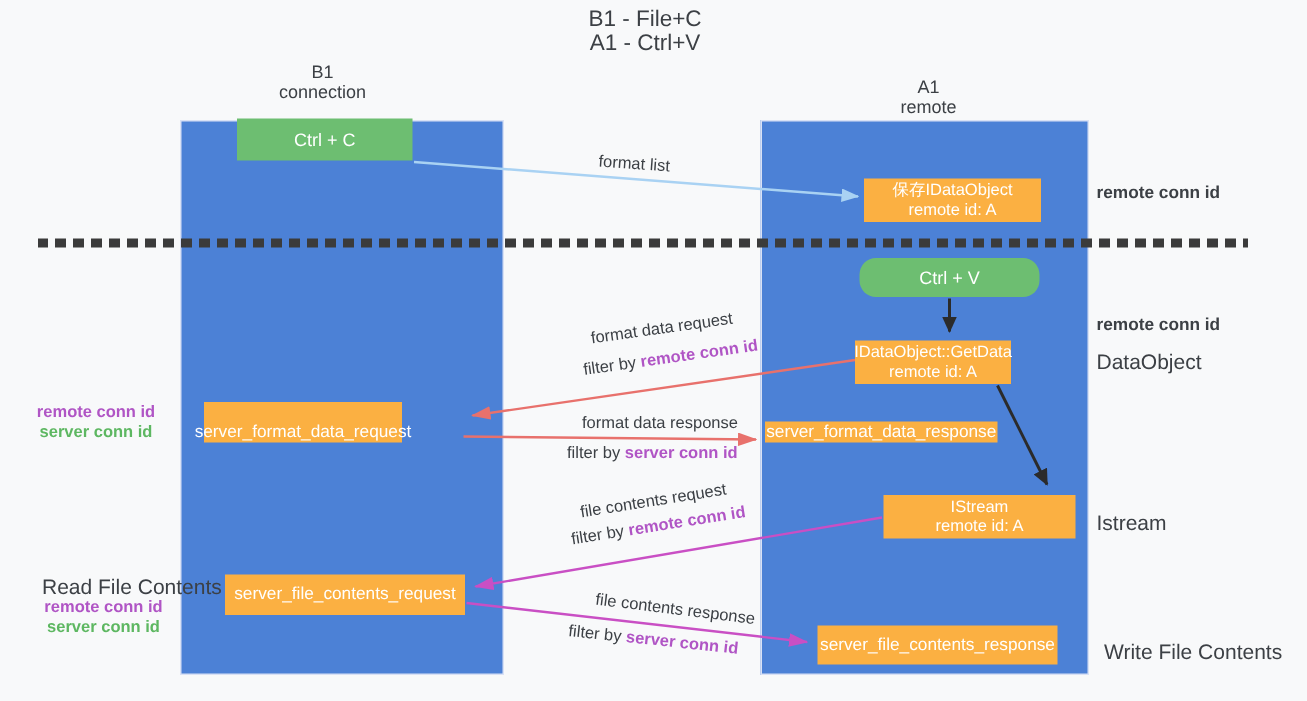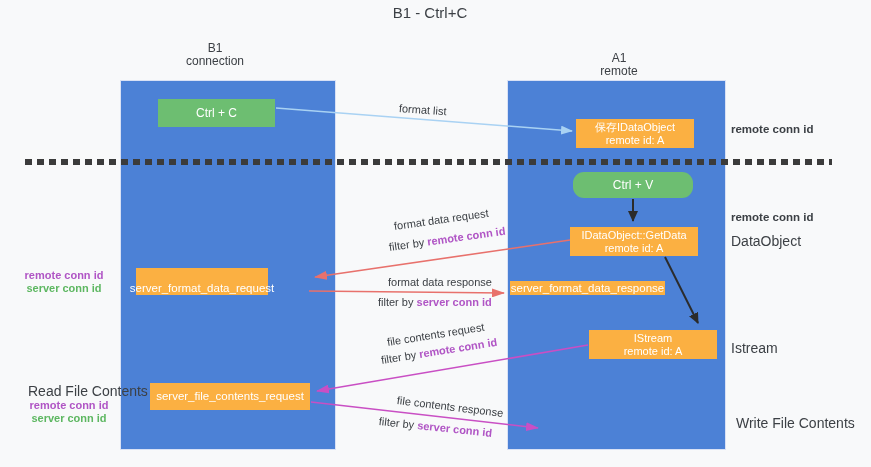--- a/index.html
+++ b/index.html
@@ -20,21 +20,22 @@
   .conn-block{width:84px;text-align:center;font-size:11px;line-height:12.5px;white-space:nowrap;}
   .dashes{height:6px;background:repeating-linear-gradient(90deg,#3b3b3b 0 7px,rgba(0,0,0,0) 7px 12px);}
   svg.overlay{position:absolute;left:0;top:0;pointer-events:none;}
 </style>
 </head>
 <body>
 
 <div id="canvas">
 
   <div class="abs title">
-    <div>B1 - Ctrl+C</div>
+    <div>B1 - File+C</div>
+    <div>A1 - Ctrl+V</div>
   </div>
 
   <div class="abs col-header" style="left:160px;top:42px;">
     <div>B1</div>
     <div>connection</div>
   </div>
   <div class="abs col-header" style="left:564px;top:52px;">
     <div>A1</div>
     <div>remote</div>
   </div>
@@ -61,34 +62,34 @@
     </defs>
     <line x1="276" y1="108" x2="572" y2="131" stroke="#a9d2f3" stroke-width="1.6" marker-end="url(#m-blue)"></line>
     <line x1="633" y1="199" x2="633" y2="221" stroke="#2b2b2b" stroke-width="2" marker-end="url(#m-black)"></line>
     <line x1="665" y1="257" x2="698" y2="323" stroke="#2b2b2b" stroke-width="2" marker-end="url(#m-black)"></line>
     <line x1="570" y1="240" x2="315" y2="277" stroke="#e8716c" stroke-width="1.6" marker-end="url(#m-red)"></line>
     <line x1="309" y1="291" x2="504" y2="293" stroke="#e8716c" stroke-width="1.6" marker-end="url(#m-red)"></line>
     <line x1="588" y1="345" x2="317" y2="391" stroke="#c94fc4" stroke-width="1.6" marker-end="url(#m-mag)"></line>
     <line x1="311" y1="402" x2="538" y2="428" stroke="#c94fc4" stroke-width="1.6" marker-end="url(#m-mag)"></line>
   </svg>
 
-  <div class="abs node green" style="left:158px;top:99px;width:117px;height:28px;">
+  <div class="abs node green" style="left:158px;top:79px;width:117px;height:28px;">
     <span>Ctrl + C</span>
   </div>
 
   <div class="abs node orange two-line" style="left:576px;top:119px;width:118px;height:29px;">
     <div>保存IDataObject</div>
     <div>remote id: A</div>
   </div>
 
   <div class="abs node green" style="left:573px;top:172px;width:120px;height:26px;border-radius:11px;">
     <span>Ctrl + V</span>
   </div>
 
-  <div class="abs node orange two-line" style="left:570px;top:227px;width:128px;height:29px;">
+  <div class="abs node orange two-line" style="left:570px;top:227px;width:104px;height:29px;">
     <div>IDataObject::GetData</div>
     <div>remote id: A</div>
   </div>
 
   <div class="abs node orange" style="left:136px;top:268px;width:132px;height:27px;justify-content:flex-end;">
     <span>server_format_data_request</span>
   </div>
 
   <div class="abs node orange" style="left:510px;top:281px;width:155px;height:14px;">
     <span>server_format_data_response</span>
@@ -96,20 +97,23 @@
 
   <div class="abs node orange two-line" style="left:589px;top:330px;width:128px;height:29px;">
     <div>IStream</div>
     <div>remote id: A</div>
   </div>
 
   <div class="abs node orange" style="left:150px;top:383px;width:160px;height:27px;">
     <span>server_file_contents_request</span>
   </div>
 
+  <div class="abs node orange" style="left:545px;top:417px;width:160px;height:26px;">
+    <span>server_file_contents_response</span>
+  </div>
 
   <div class="abs flow-label" style="left:399px;top:102px;transform:rotate(4deg);">format list</div>
 
   <div class="abs flow-label" style="left:394px;top:220px;transform:rotate(-8deg);">format data request</div>
   <div class="abs flow-label" style="left:389px;top:241px;transform:rotate(-8deg);">
     <span>filter by</span>
     <span class="purple">remote conn id</span>
   </div>
 
   <div class="abs flow-label" style="left:388px;top:276px;">format data response</div>
@@ -127,21 +131,21 @@
   <div class="abs flow-label" style="left:397px;top:394px;transform:rotate(7deg);">file contents response</div>
   <div class="abs flow-label" style="left:379px;top:415px;transform:rotate(6deg);">
     <span>filter by</span>
     <span class="purple">server conn id</span>
   </div>
 
   <div class="abs side-label purple" style="left:731px;top:123px;font-size:11.5px;">remote conn id</div>
   <div class="abs side-label purple" style="left:731px;top:211px;font-size:11.5px;">remote conn id</div>
   <div class="abs side-label" style="left:731px;top:233px;">DataObject</div>
   <div class="abs side-label" style="left:731px;top:340px;">Istream</div>
-  <div class="abs side-label" style="left:736px;top:415px;">Write File Contents</div>
+  <div class="abs side-label" style="left:736px;top:426px;">Write File Contents</div>
 
   <div class="abs conn-block" style="left:22px;top:269px;">
     <div class="purple">remote conn id</div>
     <div class="greentxt">server conn id</div>
   </div>
   <div class="abs side-label" style="left:28px;top:383px;">Read File Contents</div>
   <div class="abs conn-block" style="left:27px;top:399px;">
     <div class="purple">remote conn id</div>
     <div class="greentxt">server conn id</div>
   </div>

